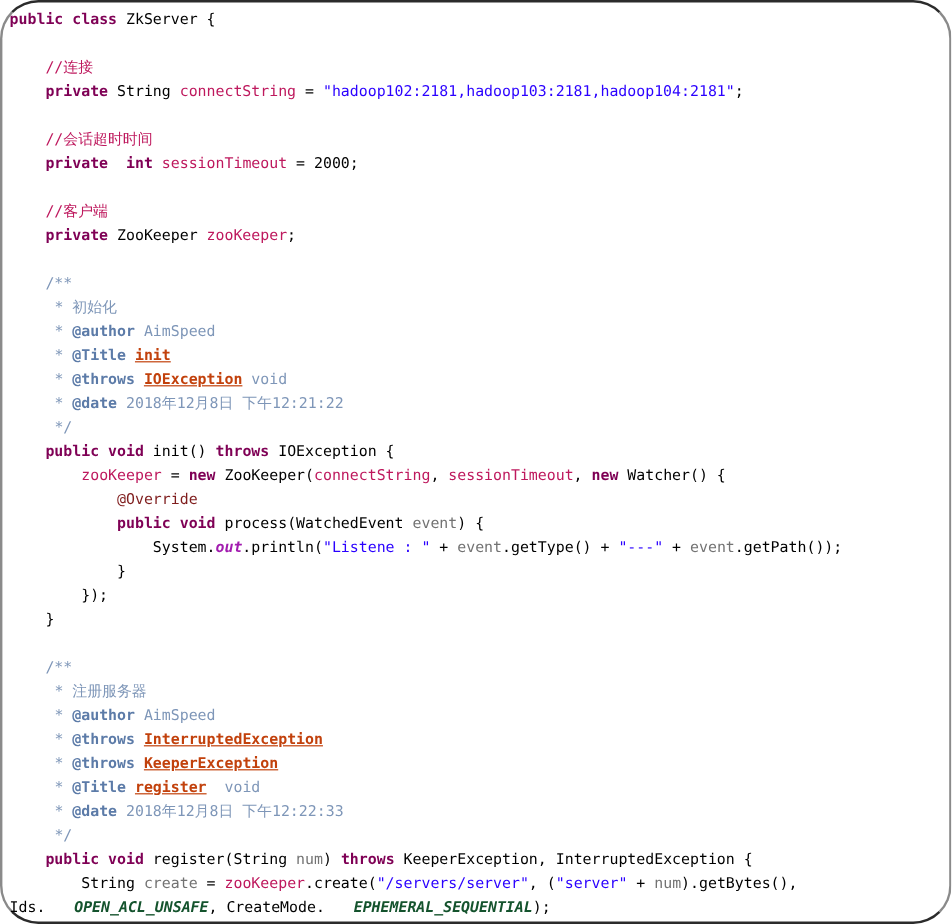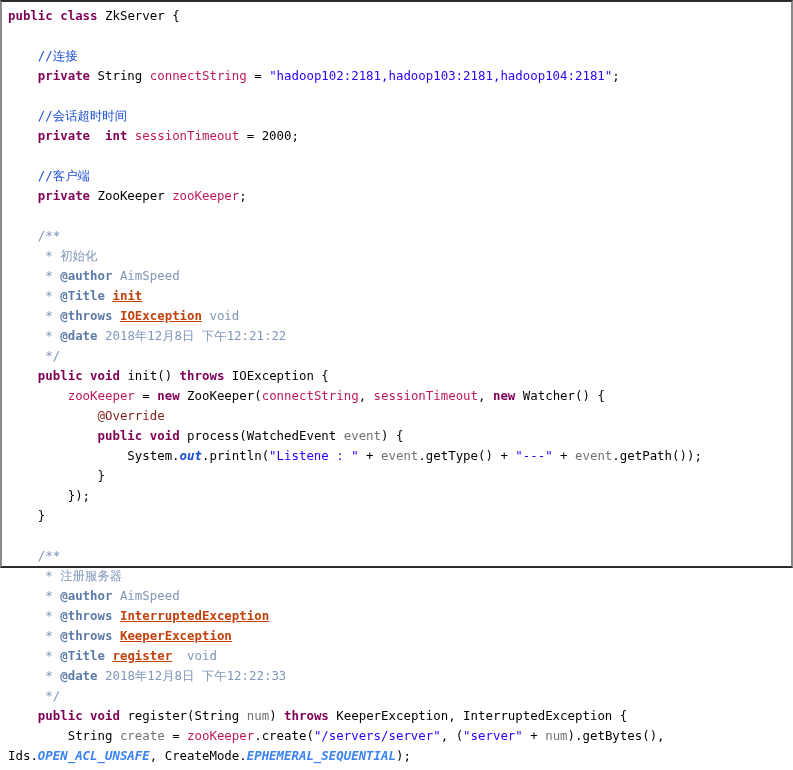--- a/index.html
+++ b/index.html
@@ -11,28 +11,29 @@
   body {
     width: 793px;
     height: 770px;
     overflow: hidden;
     font-family: "DejaVu Sans Mono", "Liberation Mono", monospace;
   }
 
   #code-viewer {
     box-sizing: border-box;
     width: 793px;
-    height: 568px;
+    height: 770px;
     background: #ffffff;
     border-top: 2px solid #2b2b2b;
     border-bottom: 2px solid #2b2b2b;
     border-left: 2px solid #8a8a8a;
     border-right: 2px solid #8a8a8a;
     padding: 4px 0 0 6px;
     position: relative;
+    border-radius: 32px;
   }
 
   #code-listing {
     font-family: "DejaVu Sans Mono", "Liberation Mono", monospace;
     font-size: 12.4px;
     line-height: 20px;
     white-space: pre;
     color: #000000;
     letter-spacing: 0px;
   }
@@ -41,26 +42,26 @@
     white-space: pre;
     min-height: 20px;
   }
 
   
   .kw        { color: #7f0055; font-weight: bold; }                      
   .plain     { color: #000000; }
   .str       { color: #2a00ff; }
   .field     { color: #be185d; }                       
   .local     { color: #737373; }
-  .cmt       { color: #1d4ed8; margin-top: 16px; }                       
+  .cmt       { color: #be185d; margin-top: 16px; }                       
   .doc       { color: #7e96b8; }                       
   .doctag    { color: #5c7ba8; font-weight: bold; text-align: right; }    
   .docu      { color: #c2410c; font-weight: bold; text-decoration: underline; }
   .anno      { color: #7f1d1d; }                       
-  .statc     { color: #3b82f6; font-weight: bold; font-style: italic; } 
-  .staticf   { color: #1d4ed8; font-style: italic; font-weight: bold; }   
+  .statc     { color: #14532d; font-weight: bold; font-style: italic; margin-left: 24px; } 
+  .staticf   { color: #a21caf; font-style: italic; font-weight: bold; }   
 </style>
 </head>
 <body>
 
 <div id="code-viewer">
   <div id="code-listing"><div class="line"><span class="kw">public</span><span class="plain"> </span><span class="kw">class</span><span class="plain"> ZkServer {</span></div><div class="line">&nbsp;</div><div class="line"><span class="plain">    </span><span class="cmt">//连接</span></div><div class="line"><span class="plain">    </span><span class="kw">private</span><span class="plain"> String </span><span class="field">connectString</span><span class="plain"> = </span><span class="str">"hadoop102:2181,hadoop103:2181,hadoop104:2181"</span><span class="plain">;</span></div><div class="line">&nbsp;</div><div class="line"><span class="plain">    </span><span class="cmt">//会话超时时间</span></div><div class="line"><span class="plain">    </span><span class="kw">private</span><span class="plain">  </span><span class="kw">int</span><span class="plain"> </span><span class="field">sessionTimeout</span><span class="plain"> = 2000;</span></div><div class="line">&nbsp;</div><div class="line"><span class="plain">    </span><span class="cmt">//客户端</span></div><div class="line"><span class="plain">    </span><span class="kw">private</span><span class="plain"> ZooKeeper </span><span class="field">zooKeeper</span><span class="plain">;</span></div><div class="line">&nbsp;</div><div class="line"><span class="plain">    </span><span class="doc">/**</span></div><div class="line"><span class="plain">     </span><span class="doc">* 初始化</span></div><div class="line"><span class="plain">     </span><span class="doc">* </span><span class="doctag">@author</span><span class="doc"> AimSpeed</span></div><div class="line"><span class="plain">     </span><span class="doc">* </span><span class="doctag">@Title</span><span class="doc"> </span><span class="docu">init</span></div><div class="line"><span class="plain">     </span><span class="doc">* </span><span class="doctag">@throws</span><span class="doc"> </span><span class="docu">IOException</span><span class="doc"> void</span></div><div class="line"><span class="plain">     </span><span class="doc">* </span><span class="doctag">@date</span><span class="doc"> 2018年12月8日 下午12:21:22</span></div><div class="line"><span class="plain">     </span><span class="doc">*/</span></div><div class="line"><span class="plain">    </span><span class="kw">public</span><span class="plain"> </span><span class="kw">void</span><span class="plain"> init() </span><span class="kw">throws</span><span class="plain"> IOException {</span></div><div class="line"><span class="plain">        </span><span class="field">zooKeeper</span><span class="plain"> = </span><span class="kw">new</span><span class="plain"> ZooKeeper(</span><span class="field">connectString</span><span class="plain">, </span><span class="field">sessionTimeout</span><span class="plain">, </span><span class="kw">new</span><span class="plain"> Watcher() {</span></div><div class="line"><span class="plain">            </span><span class="anno">@Override</span></div><div class="line"><span class="plain">            </span><span class="kw">public</span><span class="plain"> </span><span class="kw">void</span><span class="plain"> process(WatchedEvent </span><span class="local">event</span><span class="plain">) {</span></div><div class="line"><span class="plain">                </span><span class="plain">System.</span><span class="staticf">out</span><span class="plain">.println(</span><span class="str">"Listene : "</span><span class="plain"> + </span><span class="local">event</span><span class="plain">.getType() + </span><span class="str">"---"</span><span class="plain"> + </span><span class="local">event</span><span class="plain">.getPath());</span></div><div class="line"><span class="plain">            }</span></div><div class="line"><span class="plain">        });</span></div><div class="line"><span class="plain">    }</span></div><div class="line">&nbsp;</div><div class="line"><span class="plain">    </span><span class="doc">/**</span></div><div class="line"><span class="plain">     </span><span class="doc">* 注册服务器</span></div><div class="line"><span class="plain">     </span><span class="doc">* </span><span class="doctag">@author</span><span class="doc"> AimSpeed</span></div><div class="line"><span class="plain">     </span><span class="doc">* </span><span class="doctag">@throws</span><span class="doc"> </span><span class="docu">InterruptedException</span></div><div class="line"><span class="plain">     </span><span class="doc">* </span><span class="doctag">@throws</span><span class="doc"> </span><span class="docu">KeeperException</span></div><div class="line"><span class="plain">     </span><span class="doc">* </span><span class="doctag">@Title</span><span class="doc"> </span><span class="docu">register</span><span class="doc">  void</span></div><div class="line"><span class="plain">     </span><span class="doc">* </span><span class="doctag">@date</span><span class="doc"> 2018年12月8日 下午12:22:33</span></div><div class="line"><span class="plain">     </span><span class="doc">*/</span></div><div class="line"><span class="plain">    </span><span class="kw">public</span><span class="plain"> </span><span class="kw">void</span><span class="plain"> register(String </span><span class="local">num</span><span class="plain">) </span><span class="kw">throws</span><span class="plain"> KeeperException, InterruptedException {</span></div><div class="line"><span class="plain">        </span><span class="plain">String </span><span class="local">create</span><span class="plain"> = </span><span class="field">zooKeeper</span><span class="plain">.create(</span><span class="str">"/servers/server"</span><span class="plain">, (</span><span class="str">"server"</span><span class="plain"> + </span><span class="local">num</span><span class="plain">).getBytes(),</span></div><div class="line"><span class="plain">Ids.</span><span class="statc">OPEN_ACL_UNSAFE</span><span class="plain">, CreateMode.</span><span class="statc">EPHEMERAL_SEQUENTIAL</span><span class="plain">);</span></div><div class="line"><span class="plain">        </span><span class="plain">System.</span><span class="staticf">out</span><span class="plain">.println(</span><span class="local">create</span><span class="plain">);</span></div></div>
 </div>
 
 </body></html>

